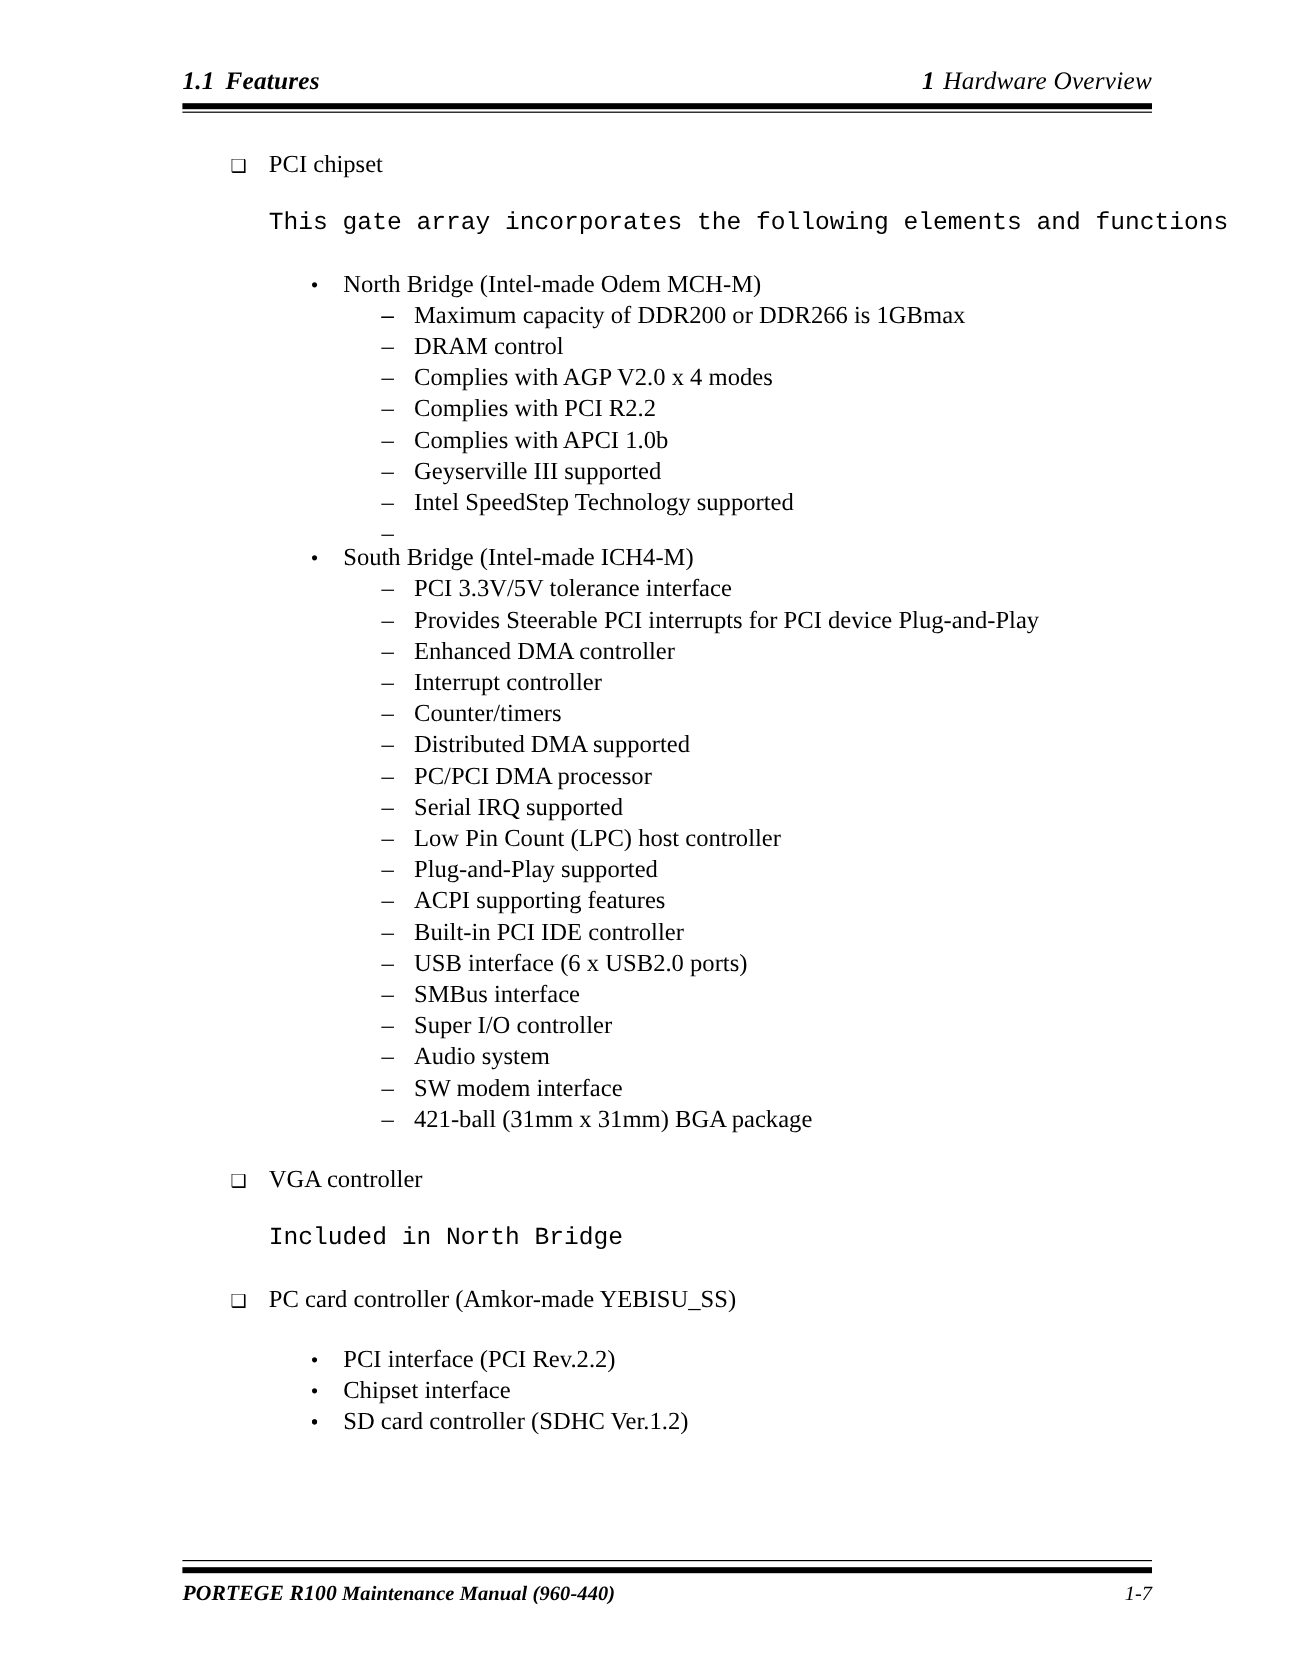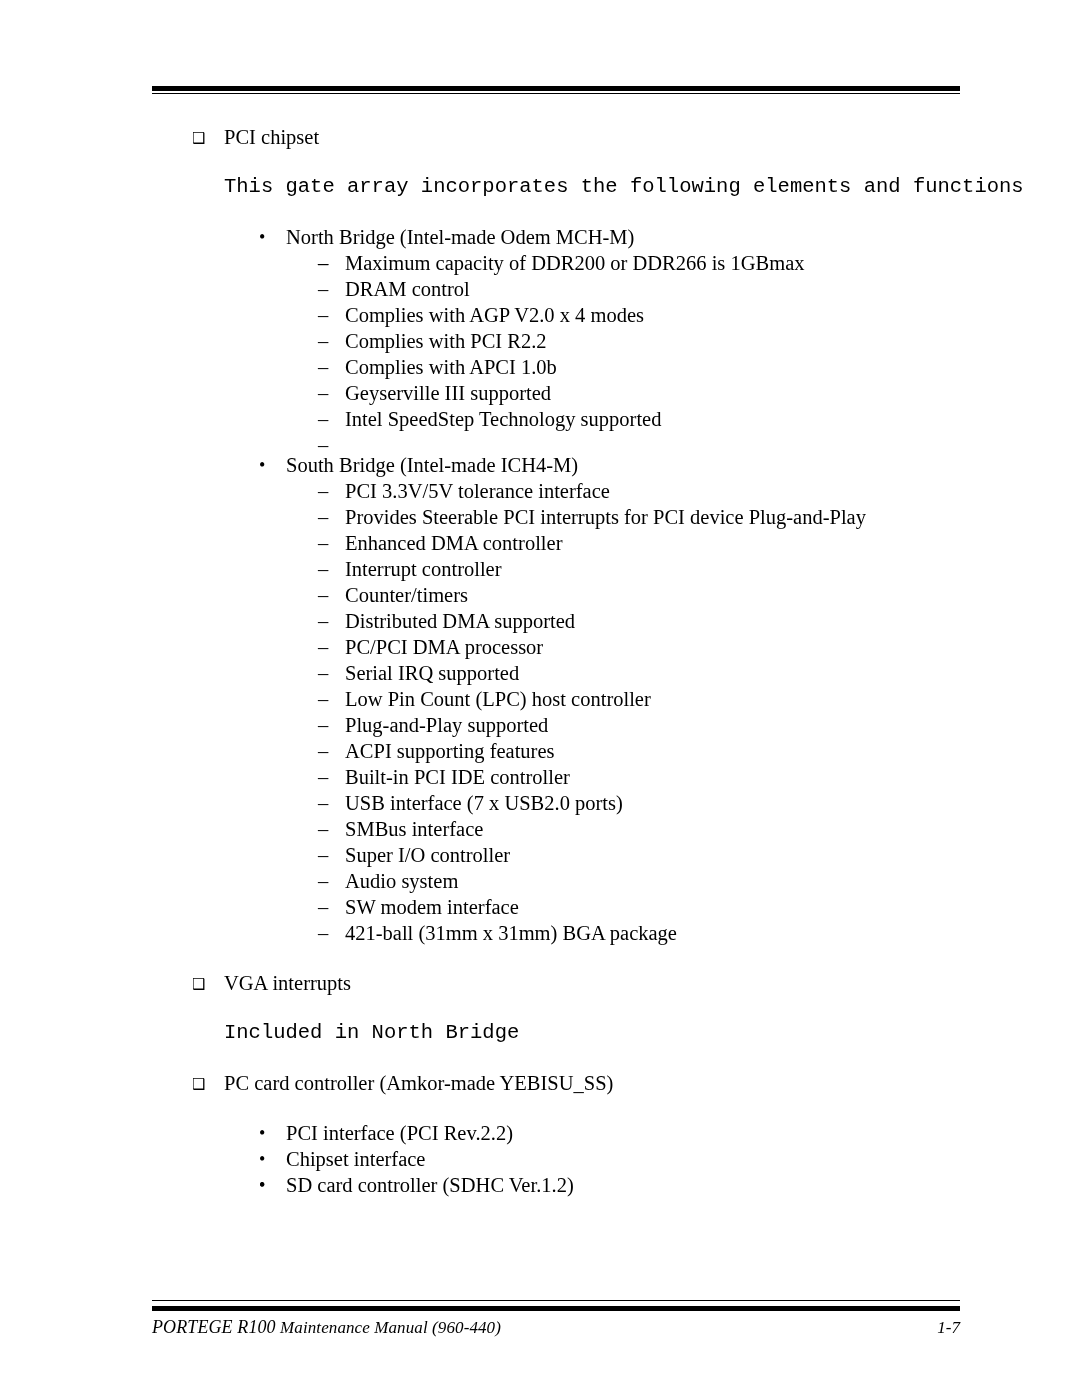--- a/index.html
+++ b/index.html
@@ -143,29 +143,39 @@
     width: 808px;
   }
   .footer-row {
     display: flex;
     justify-content: space-between;
     align-items: baseline;
     font-size: 17px;
     line-height: 22px;
     font-style: italic;
   }
-  .ftr-left { white-space: nowrap; letter-spacing: 0.1px; }
+  .ftr-left { white-space: nowrap; letter-spacing: 0.1px; font-weight: bold; }
   .ftr-left .brand { font-size: 18px; }
   .ftr-right { white-space: nowrap; }
 </style>
 </head>
 <body>
 
 <div class="page">
 
+  <div class="header">
+    <div class="header-row">
+      <div class="hdr-left">
+        <span class="num">1.1</span><span>Features</span>
+      </div>
+      <div class="hdr-right">
+        <span class="num">1</span><span>Hardware Overview</span>
+      </div>
+    </div>
+  </div>
   <div class="rule-thick hdr"></div>
   <div class="rule-thin hdr"></div>
 
   <div class="content" id="content">
       <div class="line lvl1"><span class="mark">❑</span><span>PCI chipset</span></div>
       <div class="gap-lg"></div>
       <div class="line para"><span>This gate array incorporates the following elements and functions</span></div>
       <div class="gap-lg"></div>
       <div class="line lvl2"><span class="mark">•</span><span>North Bridge (Intel-made Odem MCH-M)</span></div>
       <div class="line lvl3"><span class="mark">–</span></div>
@@ -184,28 +194,28 @@
       <div class="line lvl3"><span class="mark">–</span><span>Enhanced DMA controller</span></div>
       <div class="line lvl3"><span class="mark">–</span><span>Interrupt controller</span></div>
       <div class="line lvl3"><span class="mark">–</span><span>Counter/timers</span></div>
       <div class="line lvl3"><span class="mark">–</span><span>Distributed DMA supported</span></div>
       <div class="line lvl3"><span class="mark">–</span><span>PC/PCI DMA processor</span></div>
       <div class="line lvl3"><span class="mark">–</span><span>Serial IRQ supported</span></div>
       <div class="line lvl3"><span class="mark">–</span><span>Low Pin Count (LPC) host controller</span></div>
       <div class="line lvl3"><span class="mark">–</span><span>Plug-and-Play supported</span></div>
       <div class="line lvl3"><span class="mark">–</span><span>ACPI supporting features</span></div>
       <div class="line lvl3"><span class="mark">–</span><span>Built-in PCI IDE controller</span></div>
-      <div class="line lvl3"><span class="mark">–</span><span>USB interface (7 x USB2.0 ports)</span></div>
+      <div class="line lvl3"><span class="mark">–</span><span>USB interface (6 x USB2.0 ports)</span></div>
       <div class="line lvl3"><span class="mark">–</span><span>SMBus interface</span></div>
       <div class="line lvl3"><span class="mark">–</span><span>Super I/O controller</span></div>
       <div class="line lvl3"><span class="mark">–</span><span>Audio system</span></div>
       <div class="line lvl3"><span class="mark">–</span><span>SW modem interface</span></div>
       <div class="line lvl3"><span class="mark">–</span><span>421-ball (31mm x 31mm) BGA package</span></div>
       <div class="gap-lg"></div>
-      <div class="line lvl1"><span class="mark">❑</span><span>VGA interrupts</span></div>
+      <div class="line lvl1"><span class="mark">❑</span><span>VGA controller</span></div>
       <div class="gap-lg"></div>
       <div class="line para"><span>Included in North Bridge</span></div>
       <div class="gap-lg"></div>
       <div class="line lvl1"><span class="mark">❑</span><span>PC card controller (Amkor-made YEBISU_SS)</span></div>
       <div class="gap-lg"></div>
       <div class="line lvl2"><span class="mark">•</span><span>PCI interface (PCI Rev.2.2)</span></div>
       <div class="line lvl2"><span class="mark">•</span><span>Chipset interface</span></div>
       <div class="line lvl2"><span class="mark">•</span></div>
       <div class="line lvl2"><span class="mark">•</span><span>SD card controller (SDHC Ver.1.2)</span></div>
     </div>

